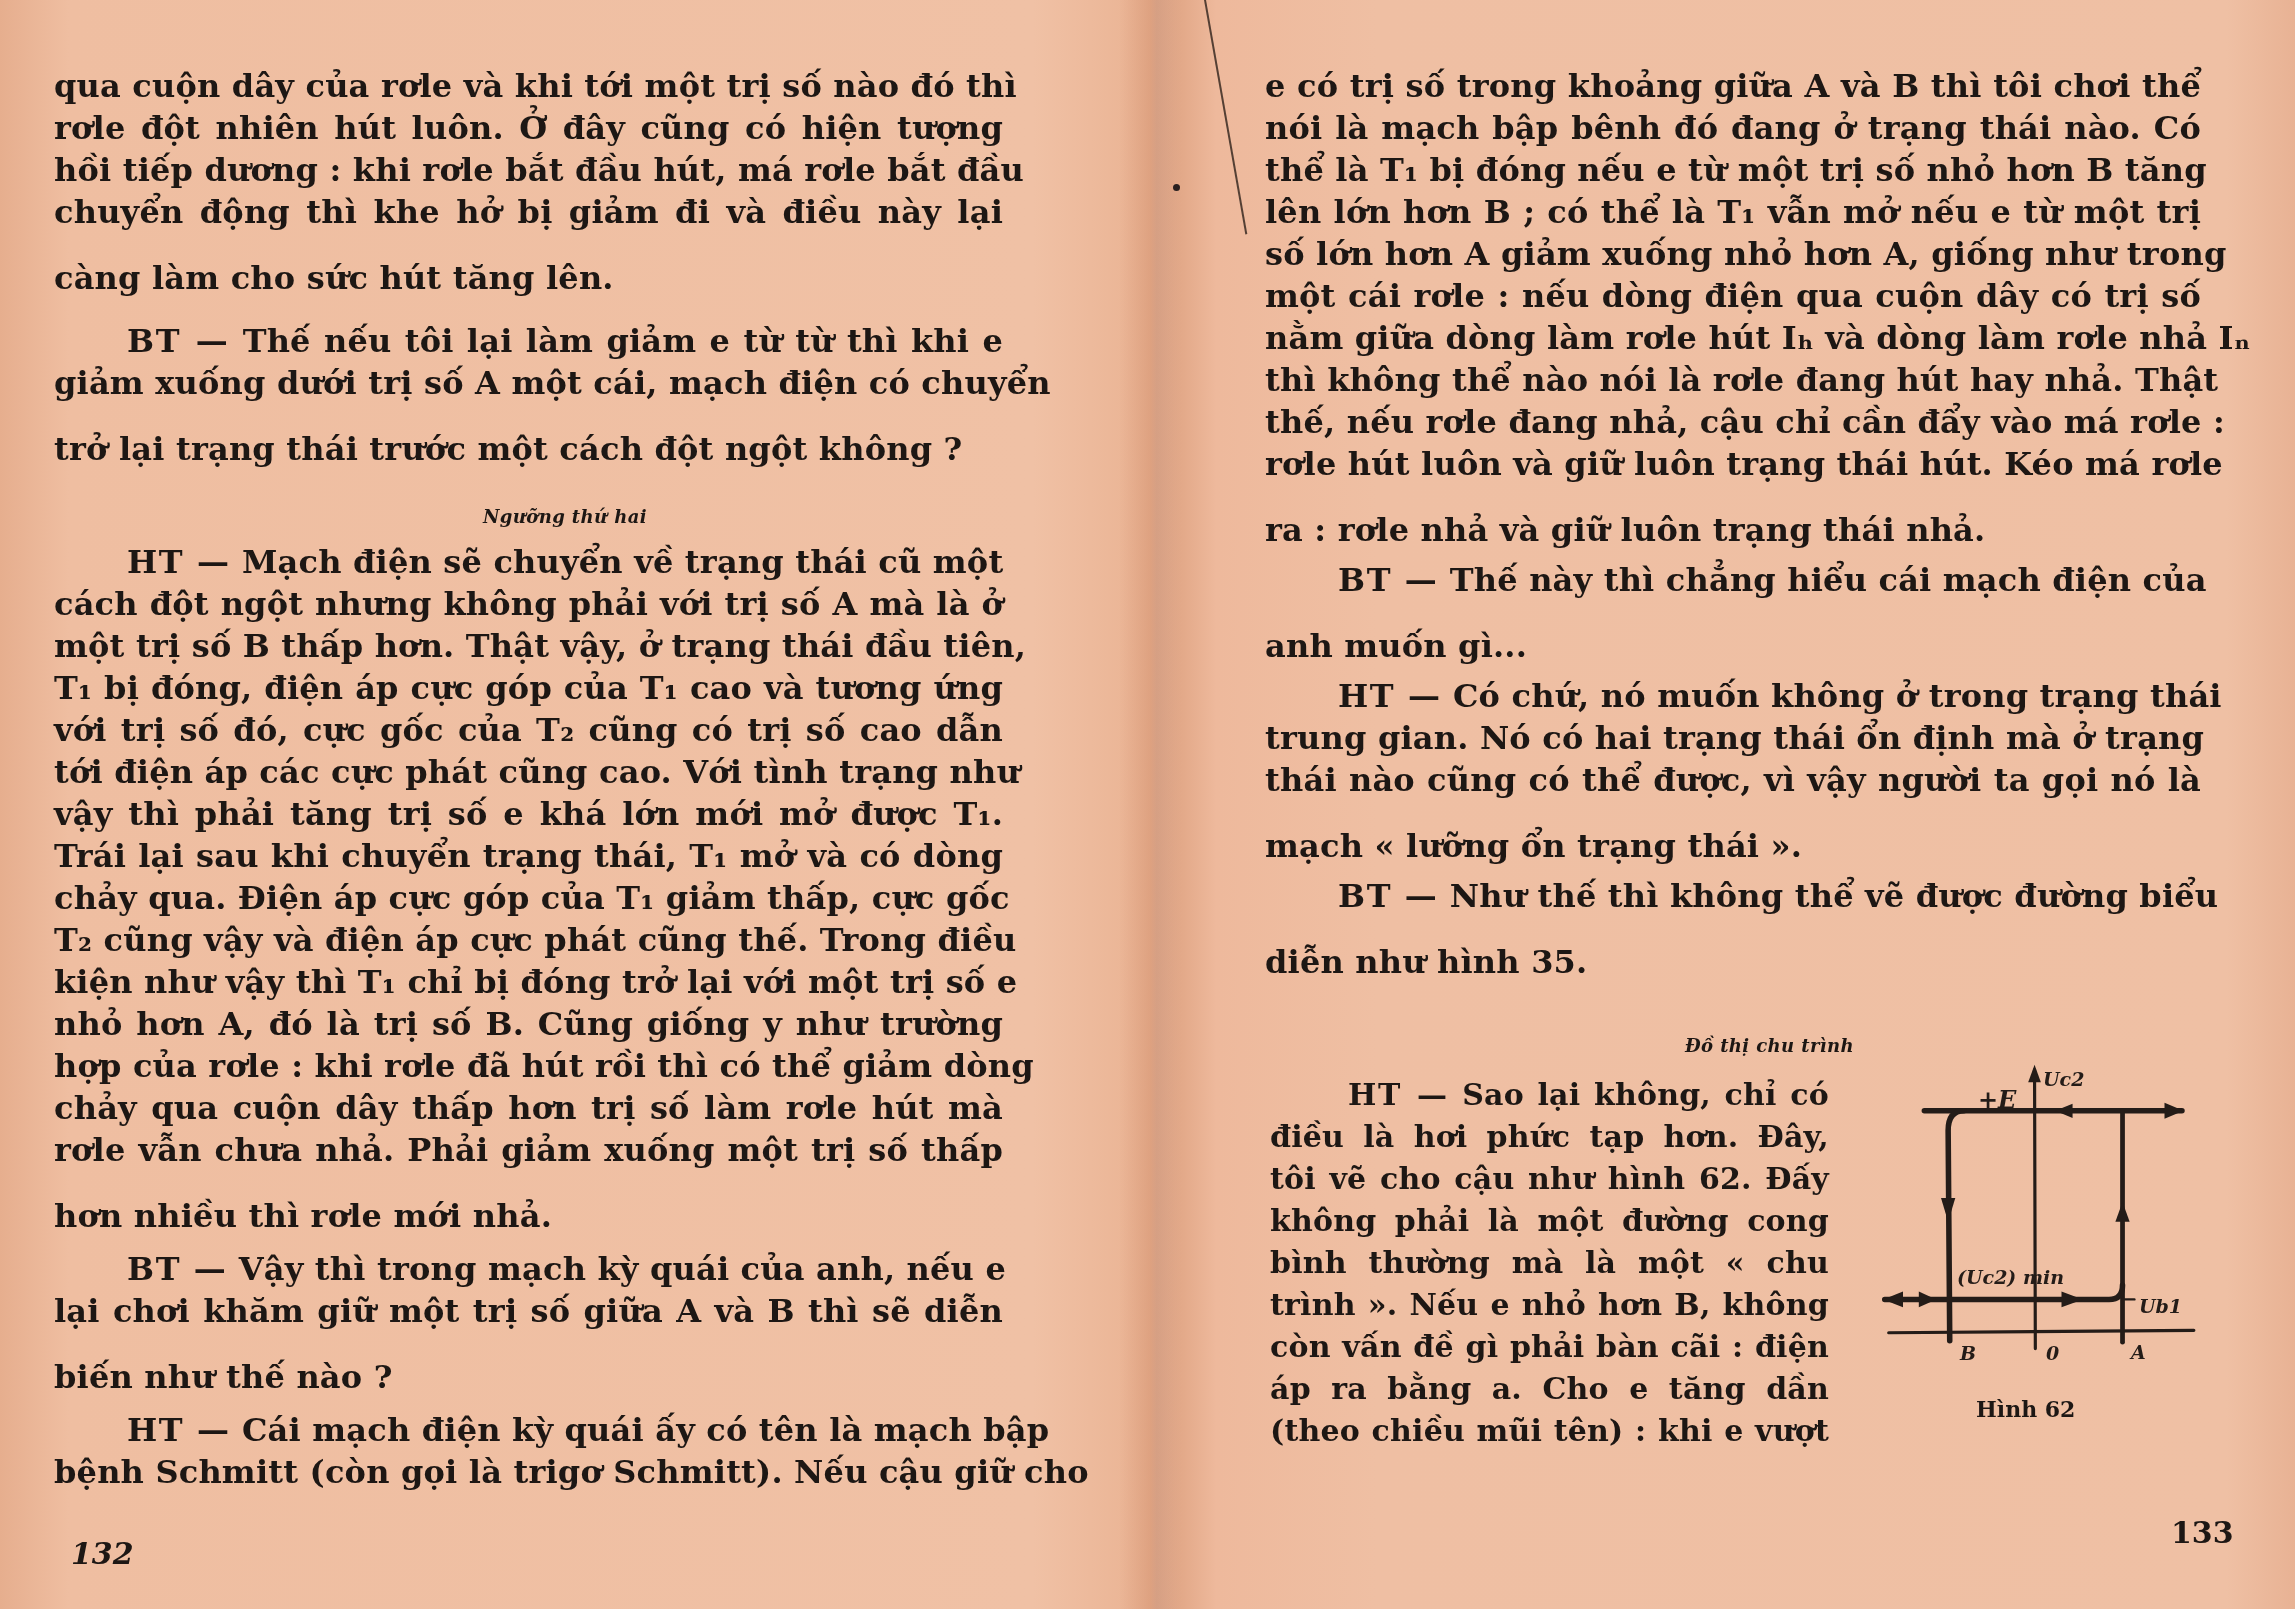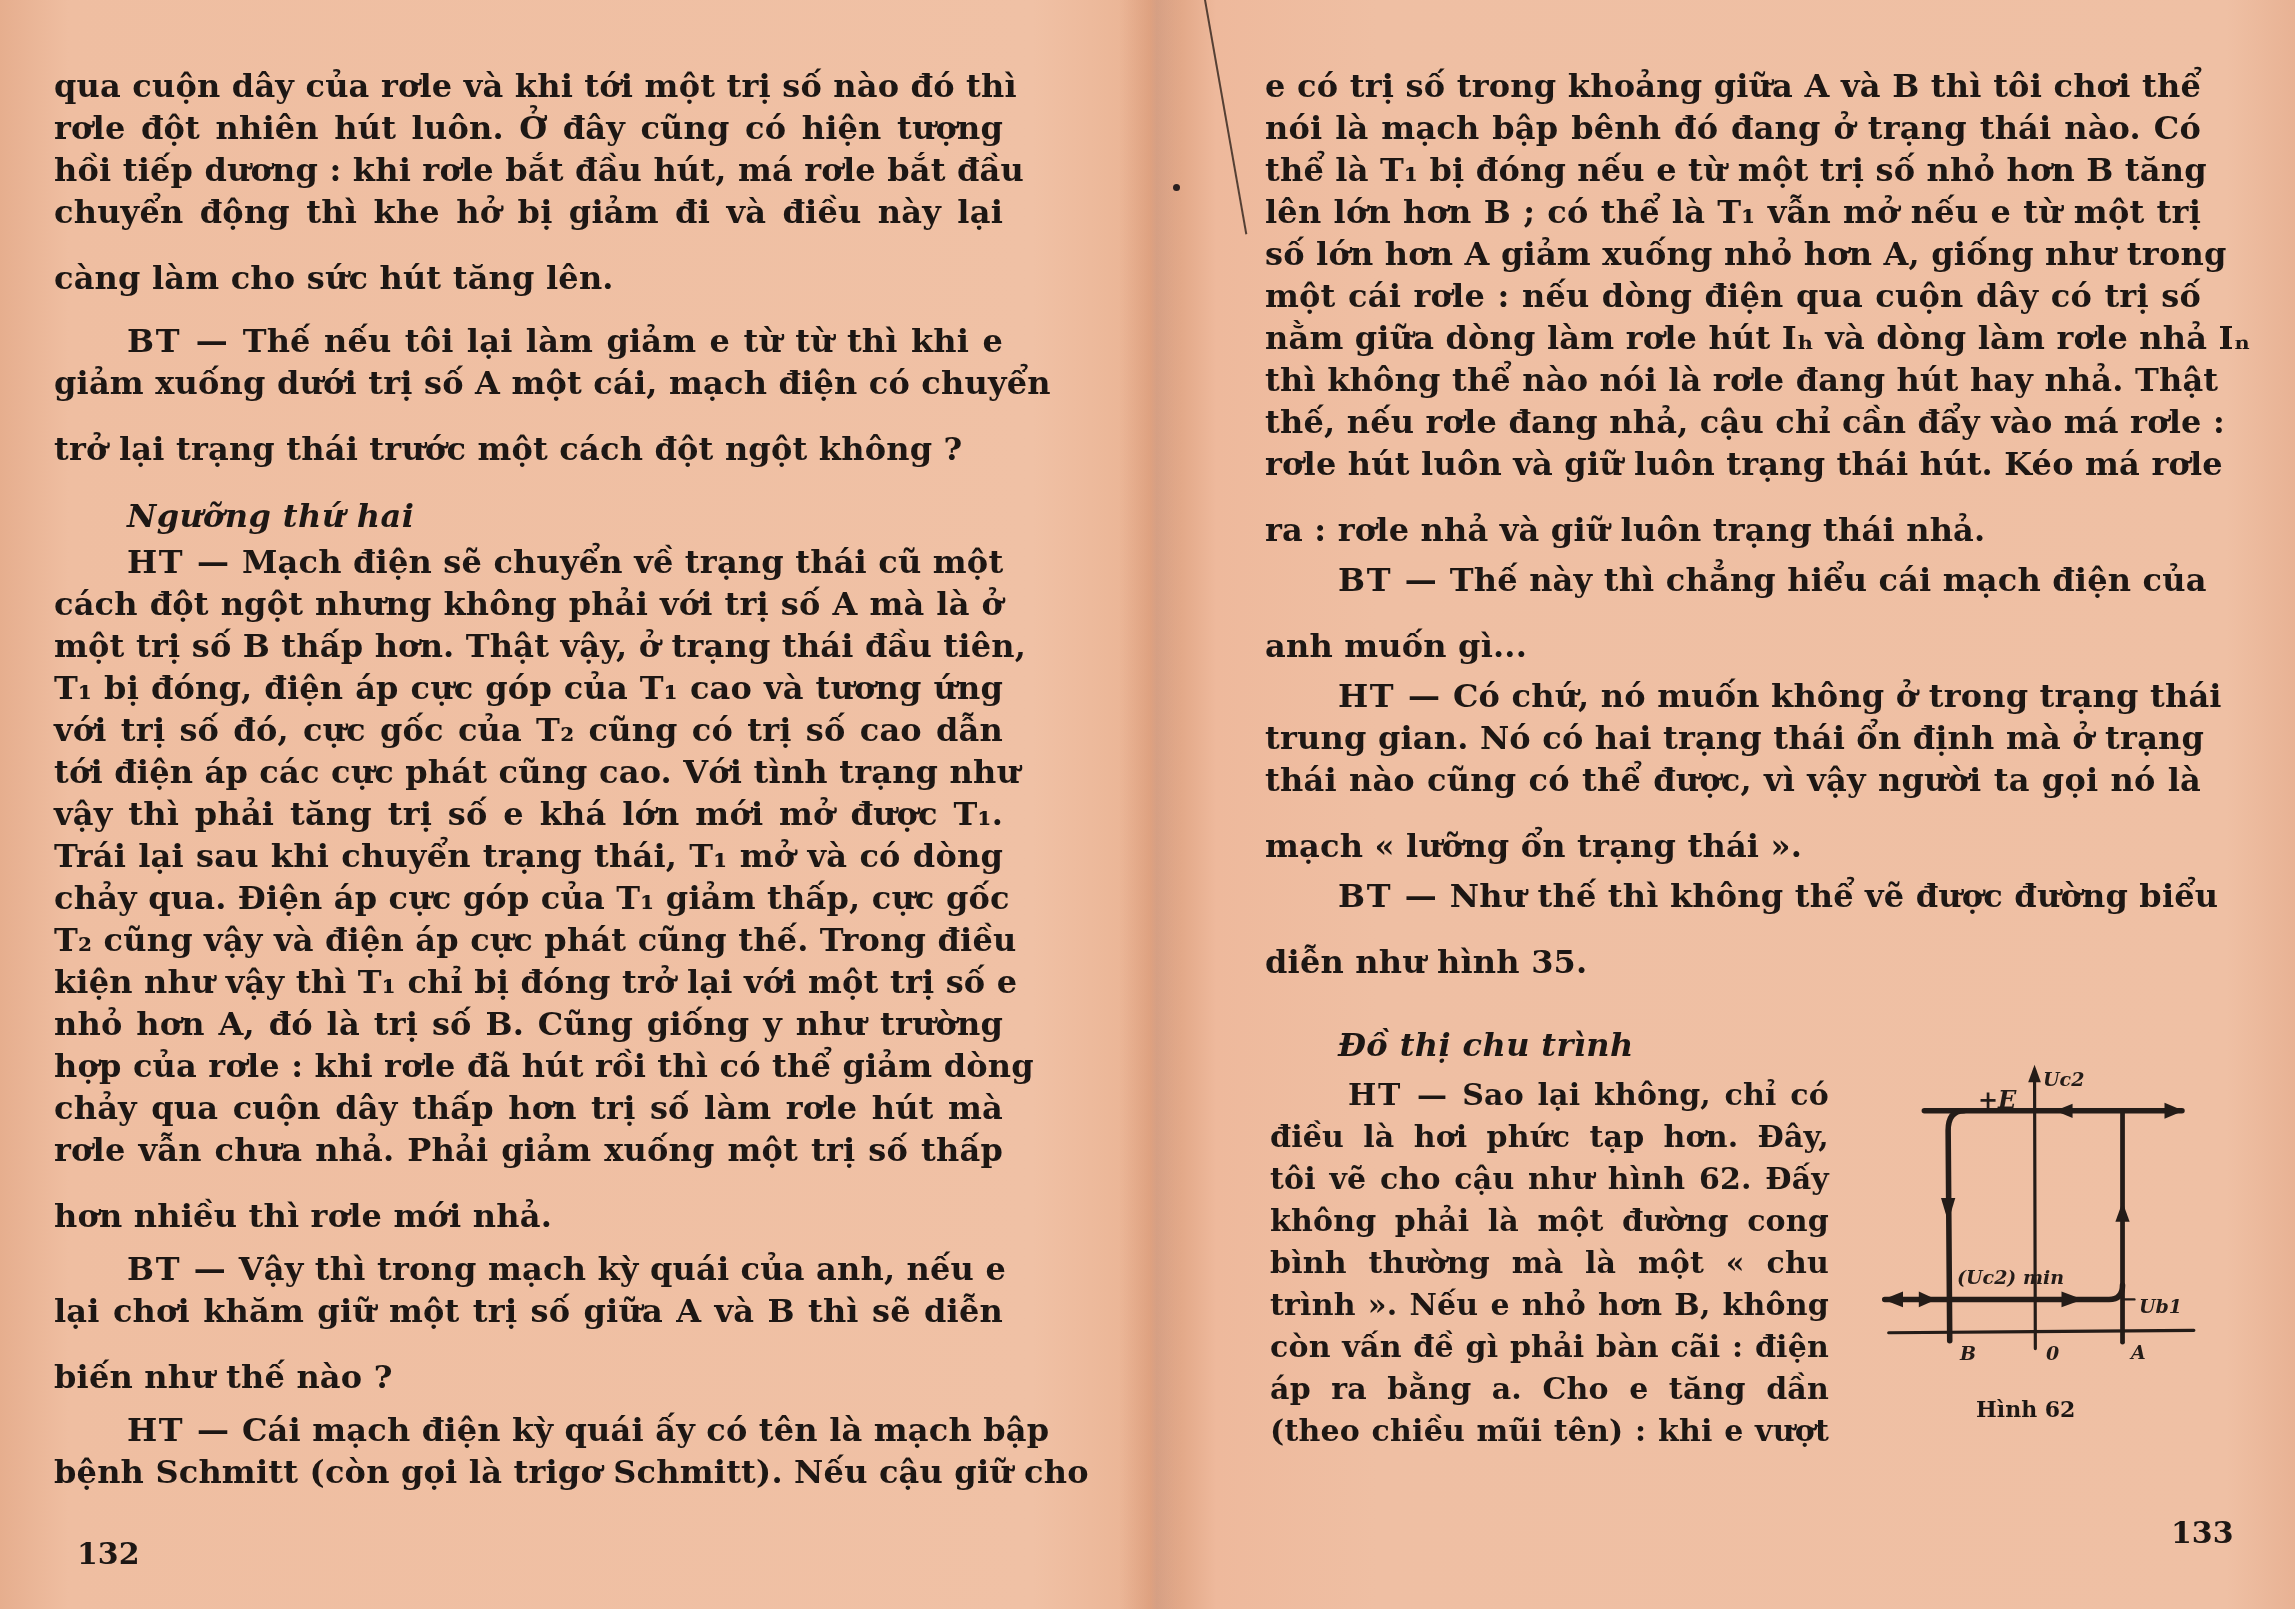--- a/index.html
+++ b/index.html
@@ -32,27 +32,27 @@
 
   .line {
     display: block; white-space: nowrap;
     font-size: 32px; font-weight: bold; line-height: 42px; height: 42px;
     letter-spacing: 0.2px; text-align: justify; text-align-last: justify;
   }
   .line.last { text-align-last: left; margin-top: 24px; }
   .indent { padding-left: 73px; }
   .gap { height: 21.4px; }
   .subhead {
-    display: block; font-style: italic; font-weight: bold; font-size: 32px;
-    line-height: 49px; padding-left: 73px; letter-spacing: 0.4px;
+    display: block; font-style: italic; font-weight: bold; font-size: 18px;
+    line-height: 49px; padding-left: 73px; letter-spacing: 0.4px; text-align: center;
   }
   .spk { letter-spacing: 1.6px; }
 
   .page-number { position: absolute; font-size: 30px; font-weight: bold; }
-  .pn-left { left: 77px; top: 1536px; }
+  .pn-left { left: 71px; top: 1536px; font-style: italic; }
   .pn-right { left: 2171px; top: 1515px; }
 
   .narrow-block { position: absolute; left: 1270px; top: 1074px; width: 559px; }
   .narrow-block .line { font-size: 30px; line-height: 42px; }
 
   .figure { position: absolute; left: 1857px; top: 1063px; width: 428px; height: 373px; }
   .figure svg { position: absolute; left: 0; top: 0; }
   .fig-label {
     position: absolute; font-style: italic; font-size: 19px; font-weight: bold; color: #241c18;
   }

